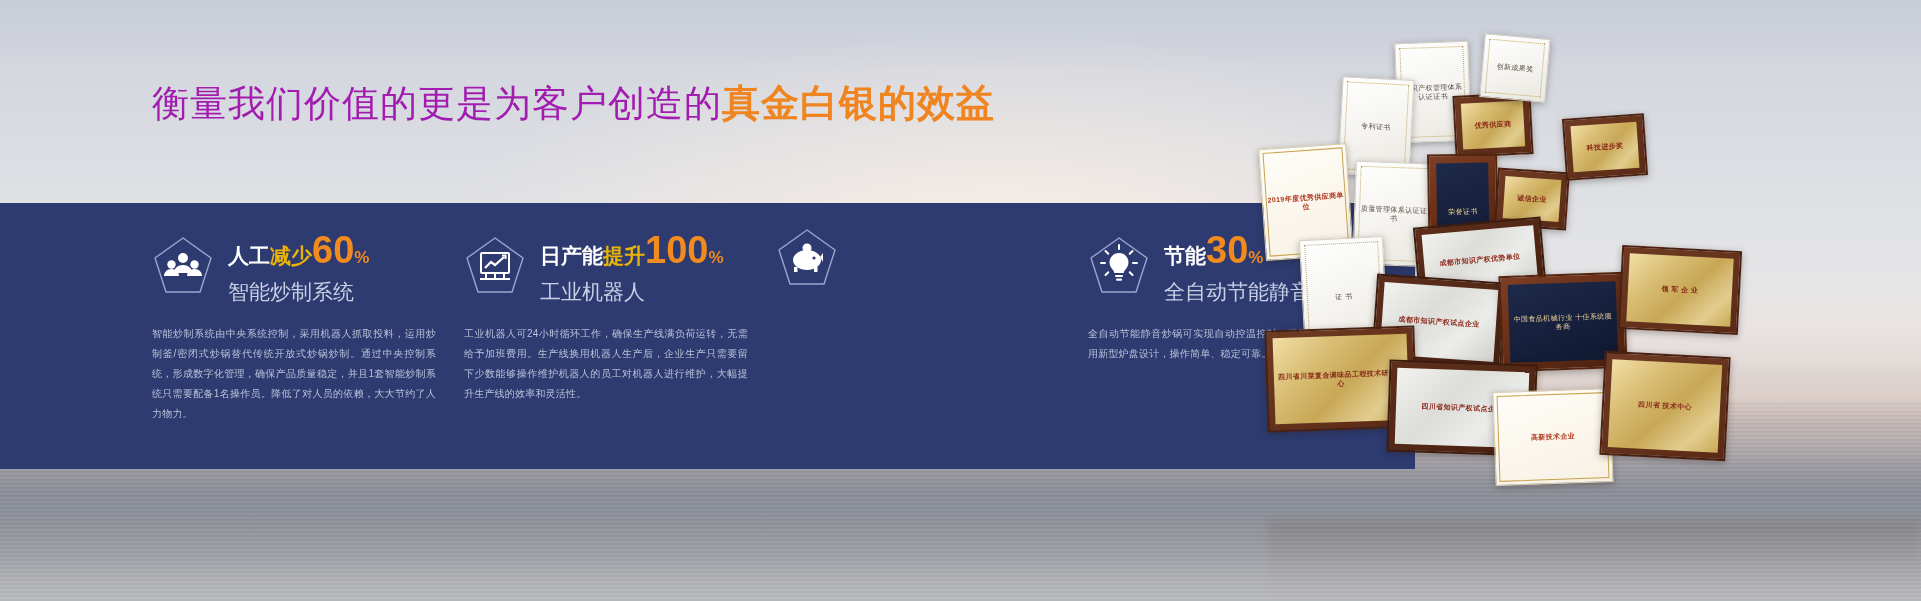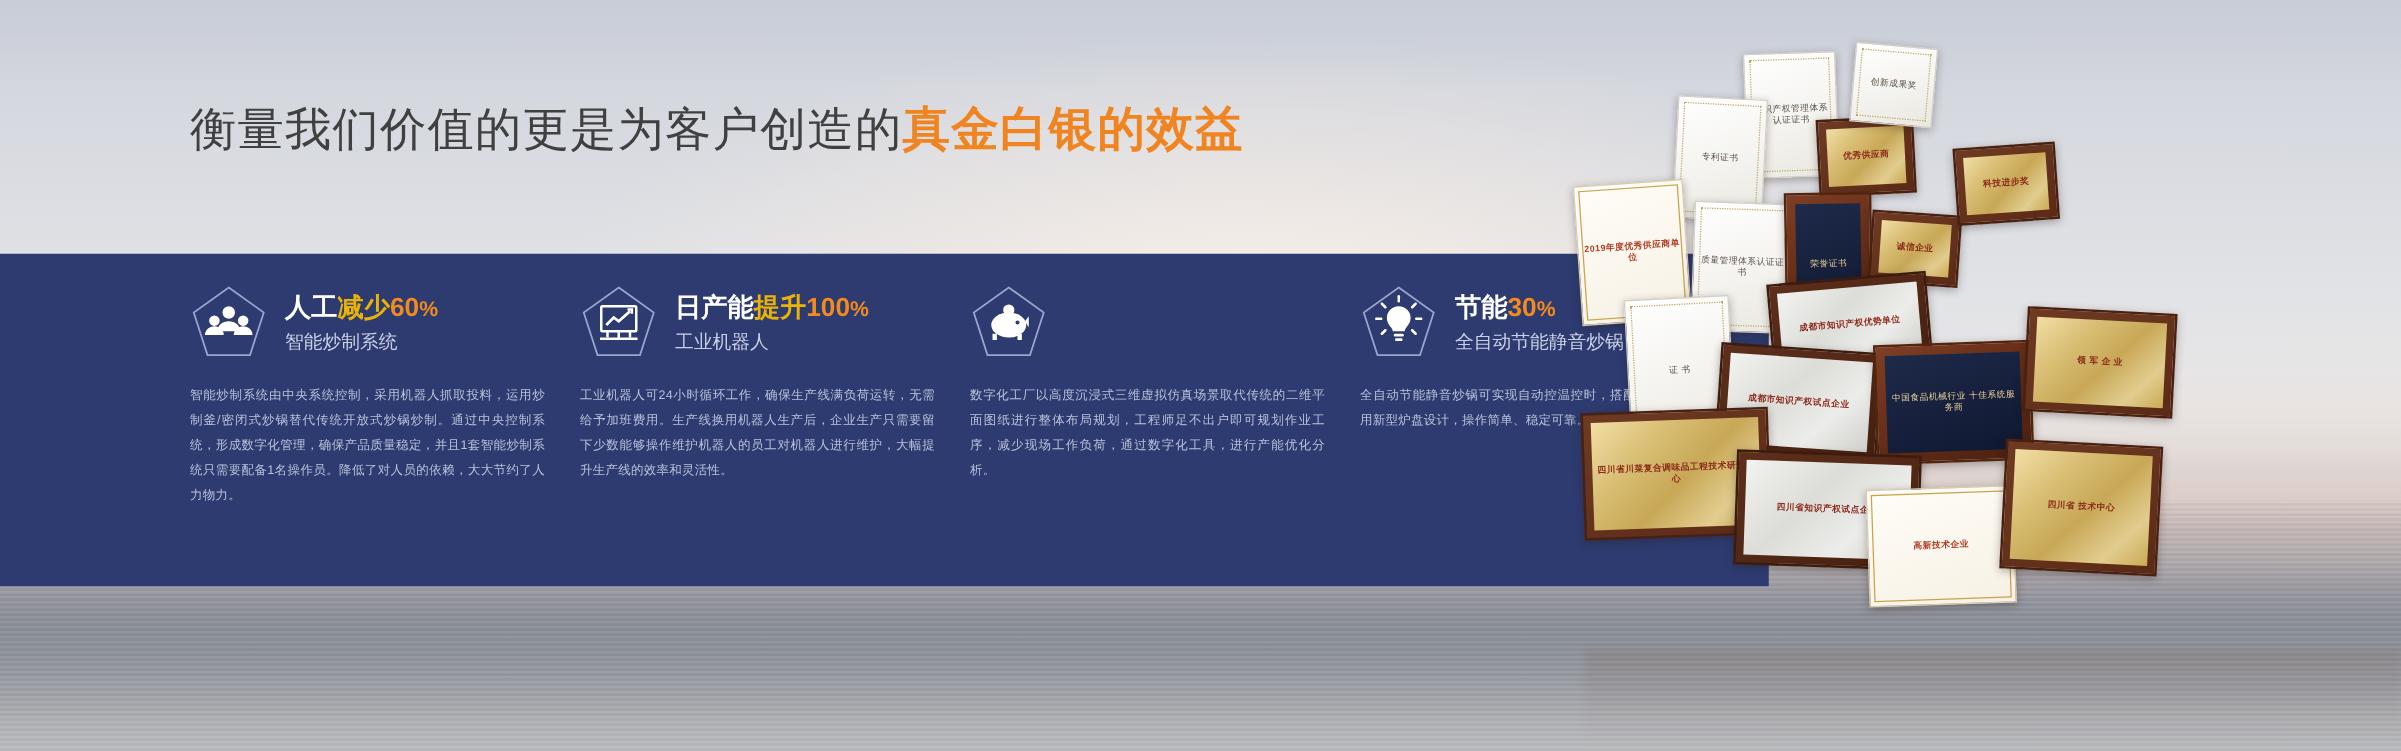--- a/index.html
+++ b/index.html
@@ -72,21 +72,21 @@
   }
 
   
   .headline {
     position: absolute;
     left: 152px; top: 78px;
     display: flex; align-items: baseline;
     white-space: nowrap;
   }
   .hl-light {
-    font-size: 37px; font-weight: 400; color: #404040;
+    font-size: 37px; font-weight: 400; color: #a21caf;
     letter-spacing: 1px;
   }
   .hl-bold {
     font-size: 66px; font-weight: 700; color: #2b3d74;
     letter-spacing: 0px;
     line-height: 1;
     padding: 0 6px;
   }
   .hl-orange {
     font-size: 38px; font-weight: 700; color: #ef8420;
@@ -114,24 +114,24 @@
     position: relative; margin-right: 14px;
   }
   .pent svg { display: block; }
 
   .f-titles { padding-top: 2px; }
   .f-title {
     font-size: 21px; font-weight: 700; color: #ffffff;
     white-space: nowrap; line-height: 1.15;
   }
   .f-title .accent { color: #eab308; }
-  .f-title .num { font-size: 21px; font-weight: 700; color: #f18b1f; }
+  .f-title .num { font-size: 38px; font-weight: 700; color: #f18b1f; }
   .f-title .pct { font-size: 17px; font-weight: 700; color: #f18b1f; }
   .f-sub {
-    font-size: 15px; font-weight: 400; color: #c9cfe4;
+    font-size: 21px; font-weight: 400; color: #c9cfe4;
     margin-top: 5px; white-space: nowrap;
   }
 
   .f-body {
     margin-top: 18px;
     font-size: 10px;
     line-height: 2.0;
     color: #b9c1d9;
     text-align: justify;
     letter-spacing: 0.2px;
@@ -299,21 +299,20 @@
                 <ellipse cx="31" cy="33" rx="14" ry="10"></ellipse>
                 <path d="M18 40h3.5v5H18zM38 40h3.5v5H38z"></path>
                 <path d="M44 30l3-4v9z"></path>
                 <circle cx="31" cy="21" r="4.5"></circle>
                 <path d="M27 27h8l-4-4z"></path>
               </g>
               <circle cx="38" cy="31" r="1.6" fill="#2d3b70"></circle>
             </svg>
           </div>
         </div>
-        <div class="f-body">数字化工厂以高度沉浸式三维虚拟仿真场景取代传统的二维平面图纸进行整体布局规划，工程师足不出户即可规划作业工序，减少现场工作负荷，通过数字化工具，进行产能优化分析。</div>
       </div>
 
       <div class="feature">
         <div class="f-head">
           <div class="pent">
             <svg width="62" height="62" viewBox="0 0 62 62">
               <polygon points="31,3 59,23 48,57 14,57 3,23" fill="none" stroke="#9aa6cc" stroke-width="1.4"></polygon>
               <g fill="#ffffff">
                 <path d="M31 18c-5.5 0-9.5 4.2-9.5 9.3 0 3.6 2 5.8 3.4 7.6.9 1.1 1.3 2 1.3 3.1h9.6c0-1.1.4-2 1.3-3.1 1.4-1.8 3.4-4 3.4-7.6C40.5 22.2 36.5 18 31 18z"></path>
                 <rect x="27" y="40" width="8" height="2.1" rx="1"></rect>

